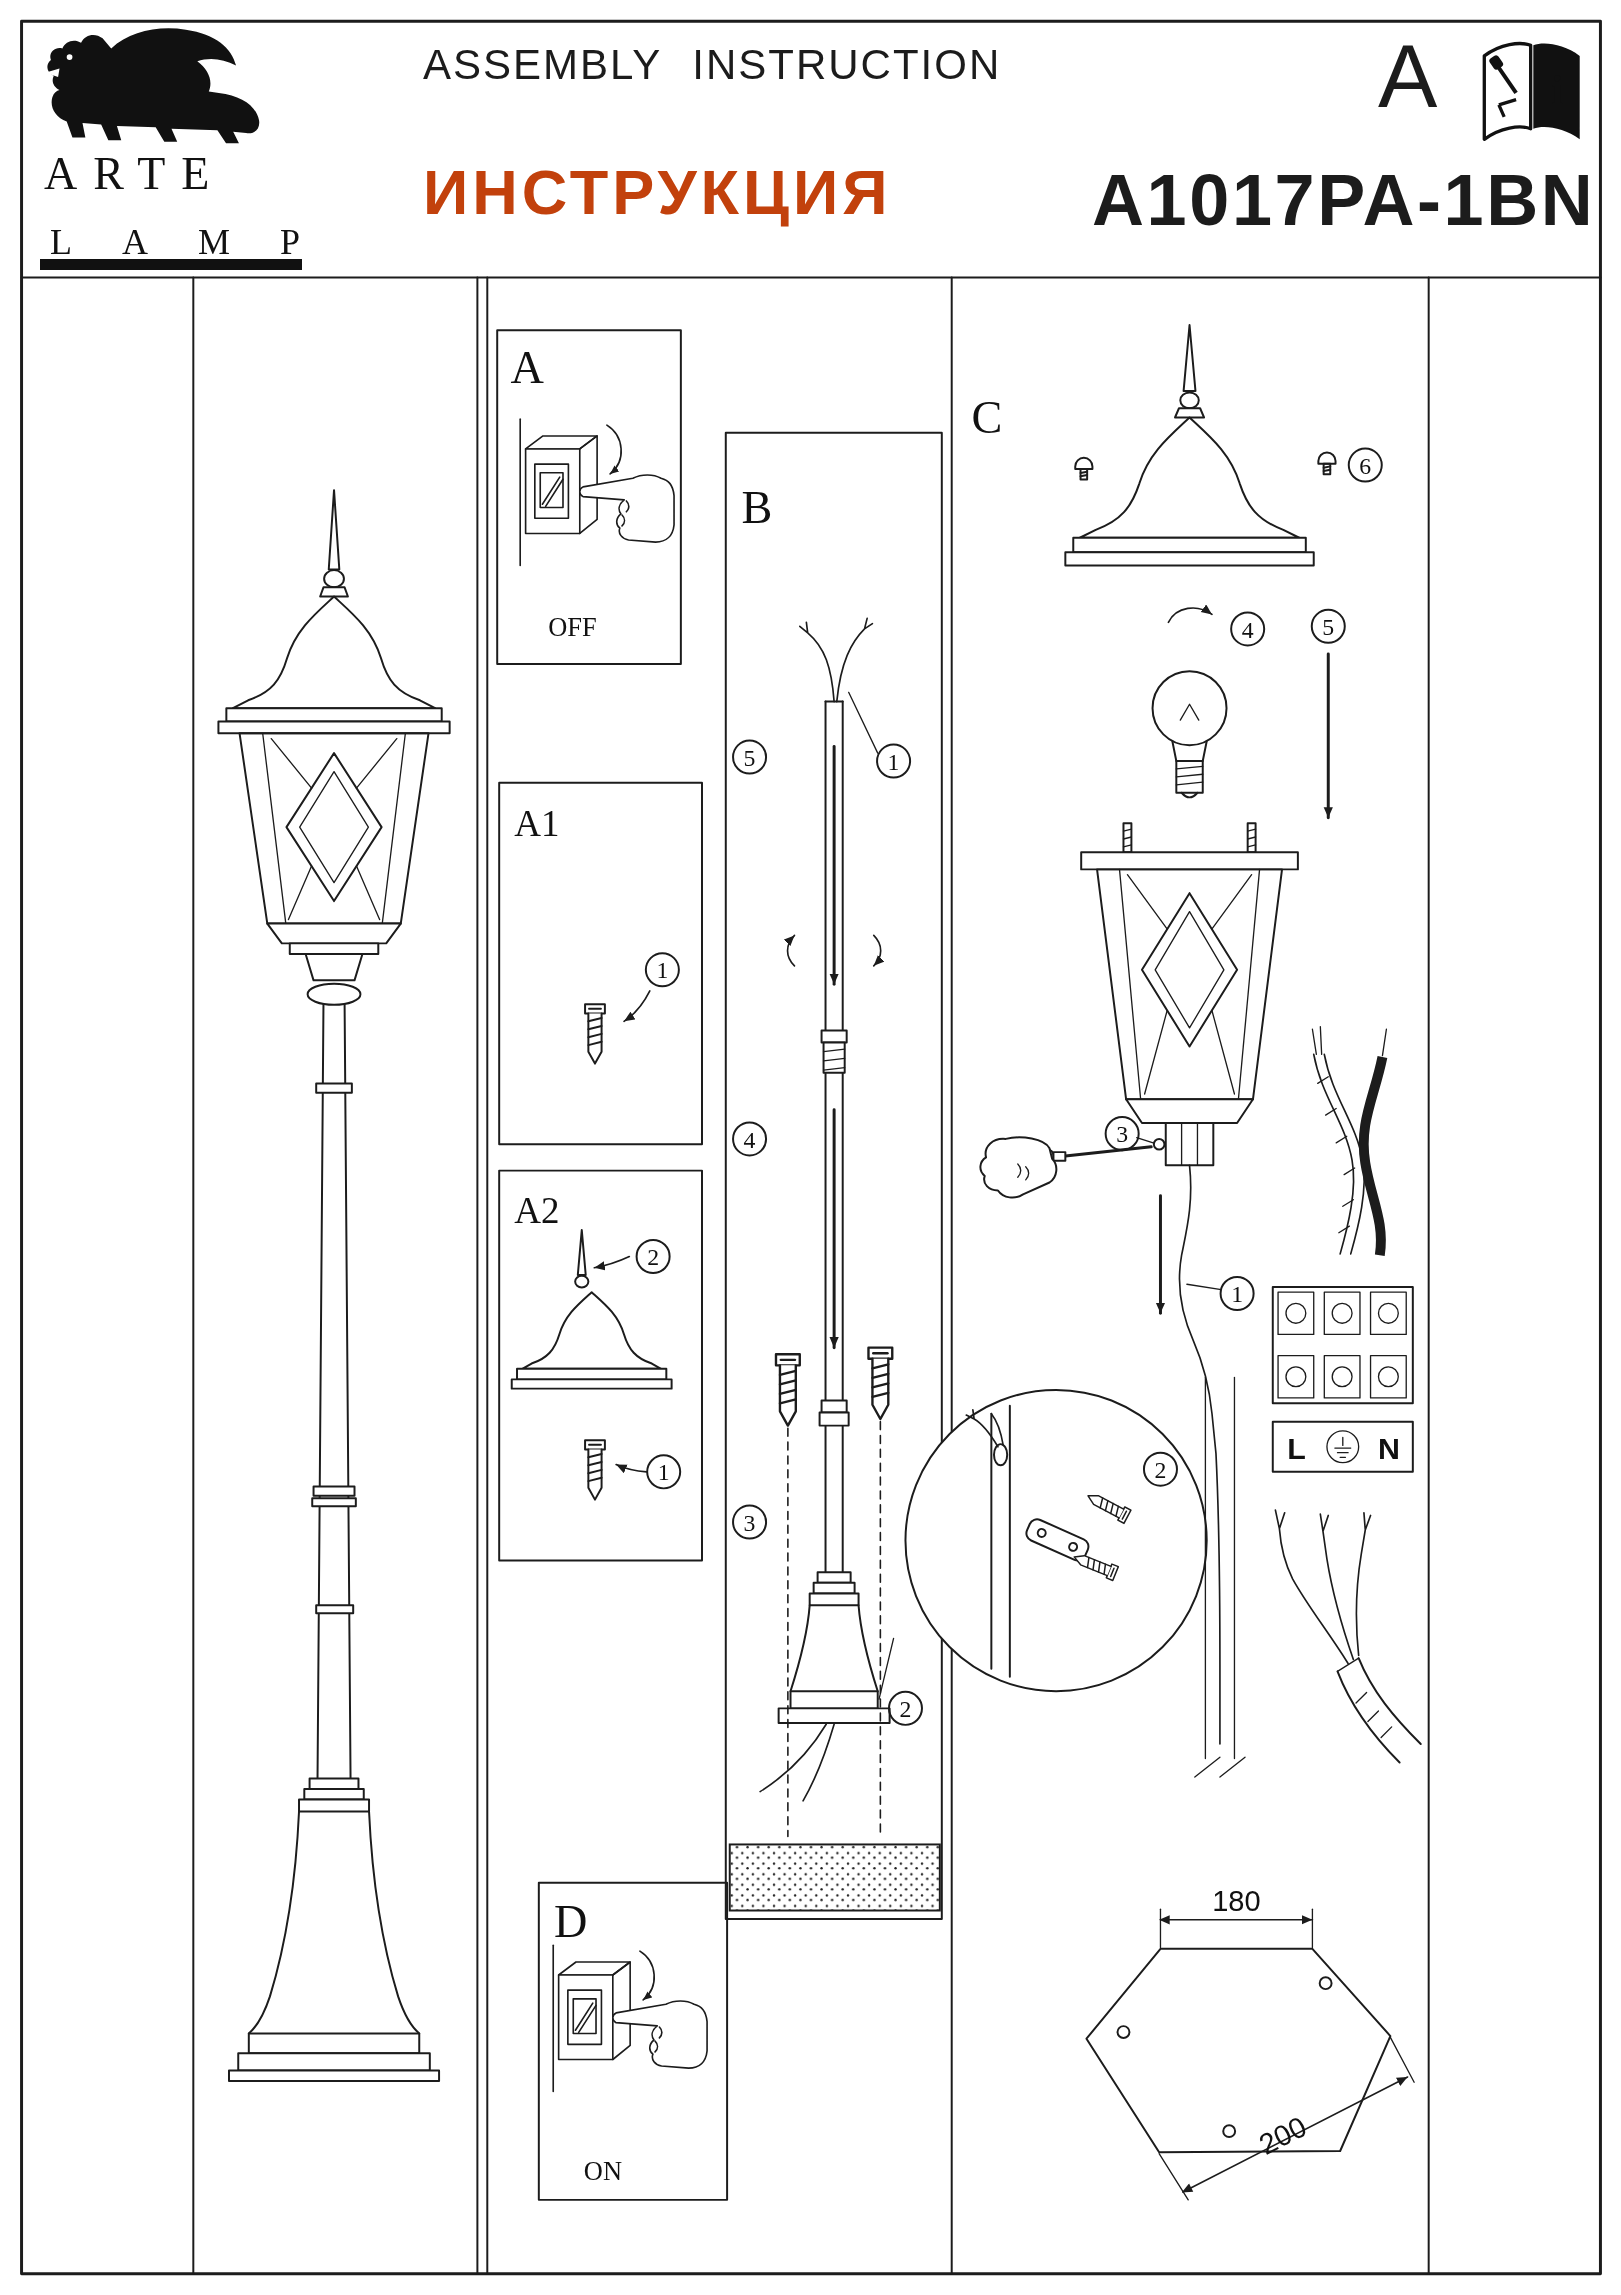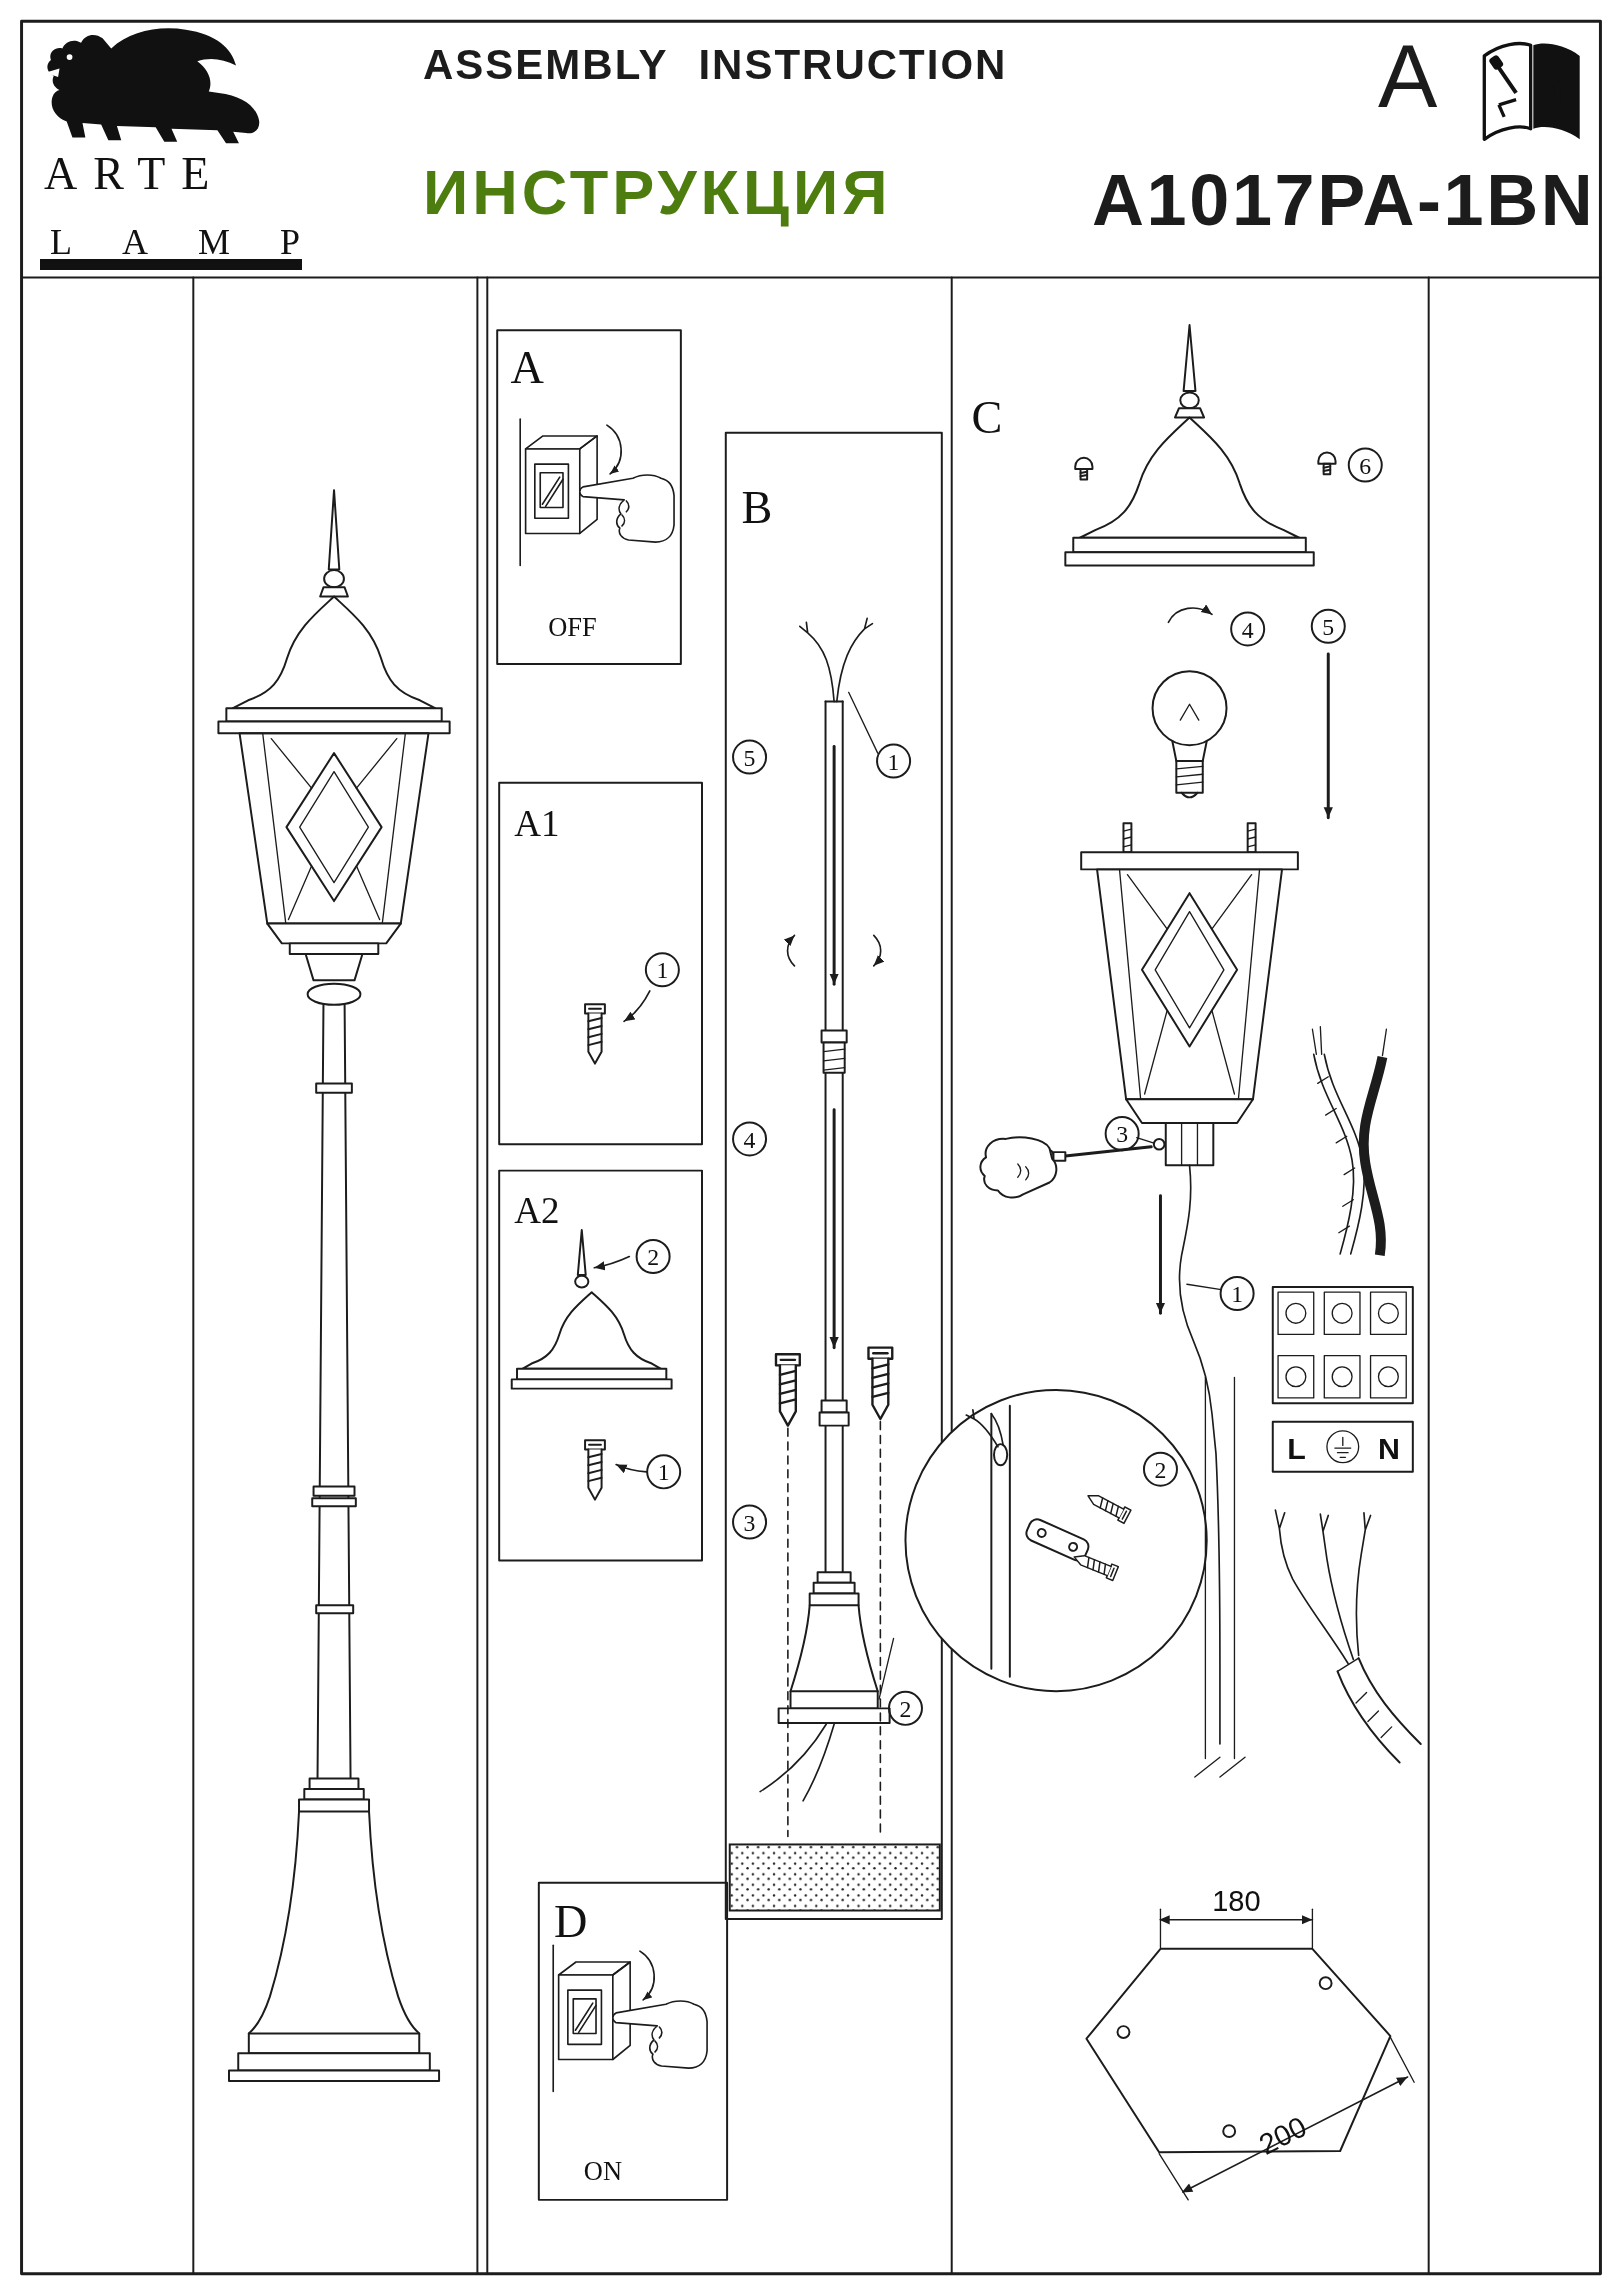--- a/index.html
+++ b/index.html
@@ -1,21 +1,21 @@
 <!DOCTYPE html>
 <html style="font-size:10.6px"><head>
 <meta charset="utf-8">
 <style>
   html,body{margin:0;padding:0;background:#ffffff}
   .page{position:relative;width:1622px;height:2295px;background:#fff;color:#111;
         font-family:"Liberation Sans",sans-serif;overflow:hidden}
   .abs{position:absolute}
   
-  .title-en{left:423px;top:41px;font-size:42px;font-weight:700;letter-spacing:2px;word-spacing:17px;color:#1c1c1c}
-  .title-ru{left:423px;top:156px;font-size:63px;font-weight:700;letter-spacing:4px;color:#4d7c0f}
+  .title-en{left:423px;top:41px;font-size:42px;font-weight:400;letter-spacing:2px;word-spacing:17px;color:#1c1c1c}
+  .title-ru{left:423px;top:156px;font-size:63px;font-weight:700;letter-spacing:4px;color:#c2410c}
   .model{left:1092px;top:159px;font-size:72px;font-weight:700;letter-spacing:2.6px;color:#1c1c1c}
   .page-letter{left:1378px;top:25px;font-size:89px;font-weight:400;color:#1c1c1c}
   .brand{left:44px;top:147px;font-size:46px;font-family:"Liberation Serif",serif;letter-spacing:16px;color:#111}
   .brand-sub{left:50px;top:221px;font-size:36px;font-family:"Liberation Serif",serif;letter-spacing:50px;color:#111}
   .logo-bar{left:40px;top:259px;width:262px;height:10.6px;background:#111}
   
   .ln{fill:none;stroke:#1c1c1c;stroke-width:3;stroke-linecap:round;stroke-linejoin:round}
   .ln.thin{stroke-width:2}
   .ln.med{stroke-width:2.5}
   .ln.sw4{stroke-width:4.5}

